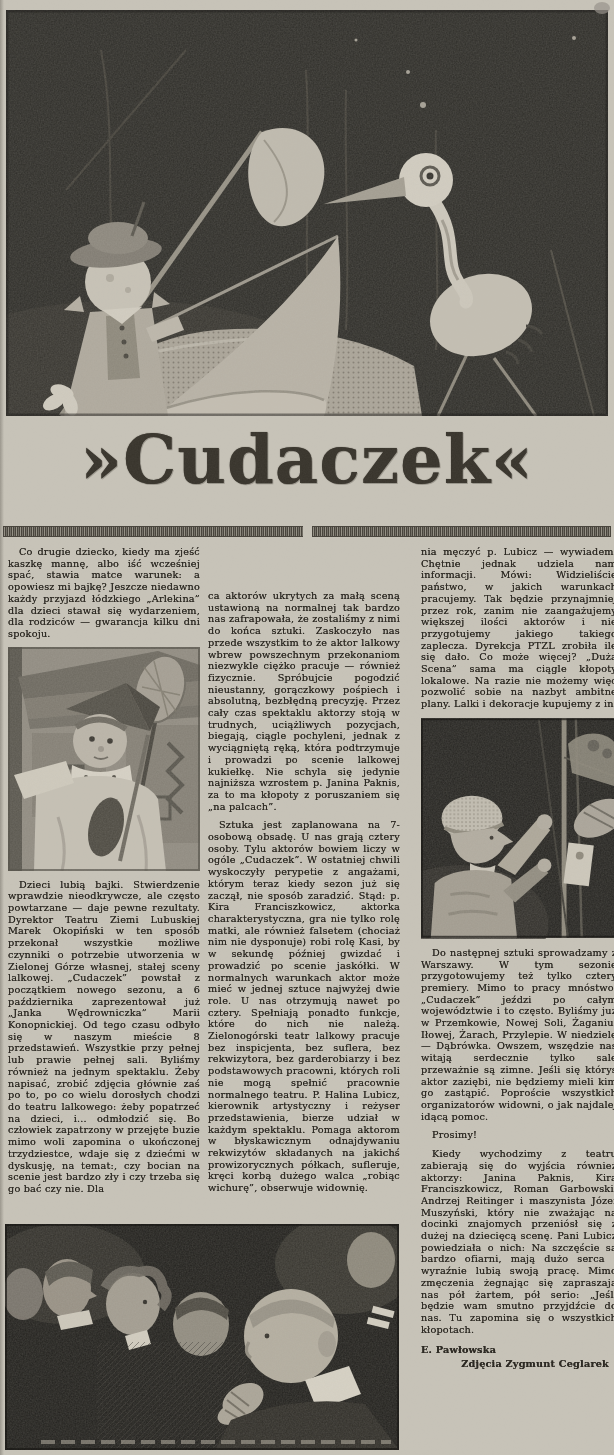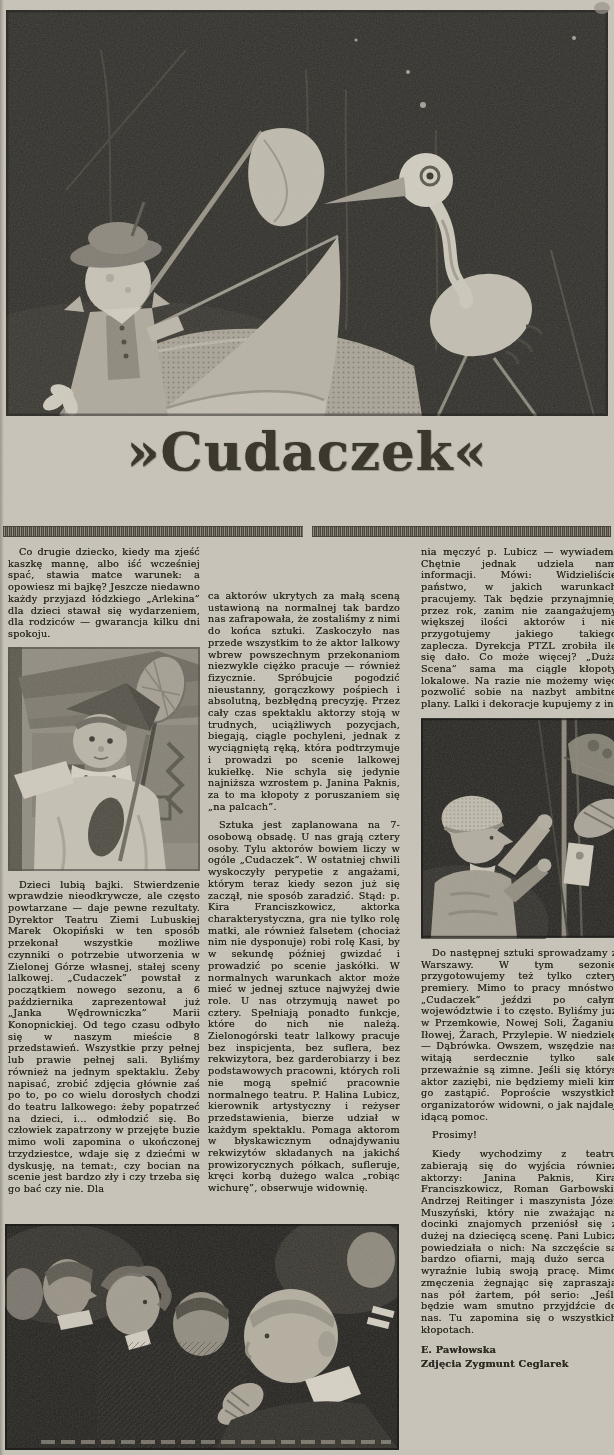--- a/index.html
+++ b/index.html
@@ -19,21 +19,21 @@
     z-index:4;pointer-events:none;
   }
   .photo{position:absolute;line-height:0;}
   .photo svg{display:block;}
   #photo-top{left:6px;top:10px;}
   #headline{
     position:absolute;left:0;top:420px;width:614px;height:102px;
     text-align:center;
     font-family:"DejaVu Serif", serif;
     font-weight:bold;
-    font-size:53px;
+    font-size:67px;
     letter-spacing:1px;
     color:#37332b;
     text-shadow:0 0 1px rgba(55,51,43,.85), 1px 1px 0 rgba(55,51,43,.25);
     white-space:nowrap;
   }
   #rule{
     position:absolute;left:3px;top:526px;width:608px;height:9px;
     display:flex;gap:9px;z-index:2;
   }
   .rule-seg{
@@ -51,21 +51,21 @@
     text-align:justify;
     text-shadow:0 0 .5px rgba(40,37,30,.9);
   }
   #col1{left:8px;width:192px;height:676px;}
   #col2{left:208px;width:192px;height:672px;margin-top:44px;}
   #col3{left:421px;width:196px;height:906px;}
   .para{margin:0 0 7px;text-indent:11px;}
   .cont{text-indent:0;}
   .inline-photo{margin:5px 0 8px;line-height:0;}
   .byline{margin:9px 24px 2px 0;font-weight:bold;text-indent:0;}
-  .credit{margin:0 8px 0 0;font-weight:bold;text-indent:0;}
+  .credit{margin:0 8px 0 0;text-align:right;font-weight:bold;text-indent:0;}
   #photo-bottom{left:5px;top:1224px;z-index:3;}
   #grain-overlay{position:absolute;left:0;top:0;z-index:6;pointer-events:none;}
   #corner-smudge{position:absolute;right:4px;top:2px;width:16px;height:12px;border-radius:50%;
     background:#97928a;opacity:.7;z-index:4;}
 </style>
 </head>
 <body>
 
 <div id="page">
 

